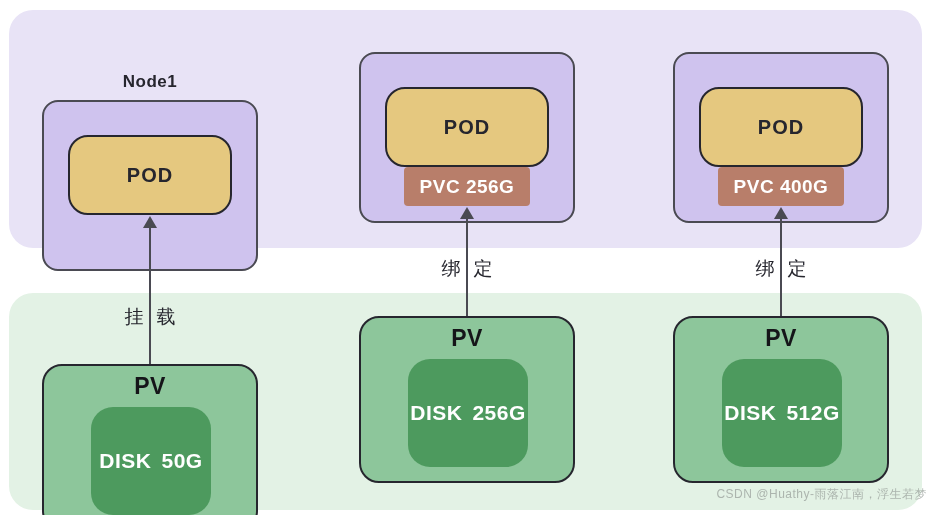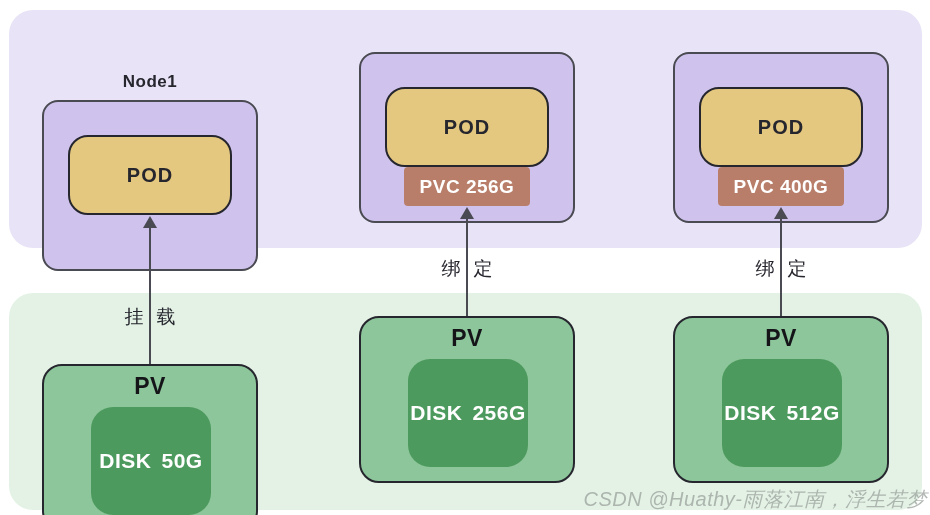--- a/index.html
+++ b/index.html
@@ -62,21 +62,21 @@
     font-size:23px;font-weight:bold;color:#151519;letter-spacing:.5px;
   }
   .disk-box{
     position:absolute;top:41px;left:47px;width:120px;height:108px;
     background:#4d9a5e;border-radius:22px;
     display:flex;flex-direction:row;align-items:center;justify-content:center;
     gap:10px;font-size:21px;font-weight:bold;color:#ffffff;letter-spacing:.5px;
   }
   .watermark{
     position:absolute;top:486px;right:3px;z-index:3;
-    font-size:20px;color:#9aa19c;opacity:.75;letter-spacing:.5px;font-style:italic;
+    font-size:12px;color:#9aa19c;opacity:.75;letter-spacing:.5px;
   }
 </style>
 </head>
 <body>
 
 <div id="canvas">
 
   <div class="band band-nodes"></div>
   <div class="band band-storage"></div>
 

